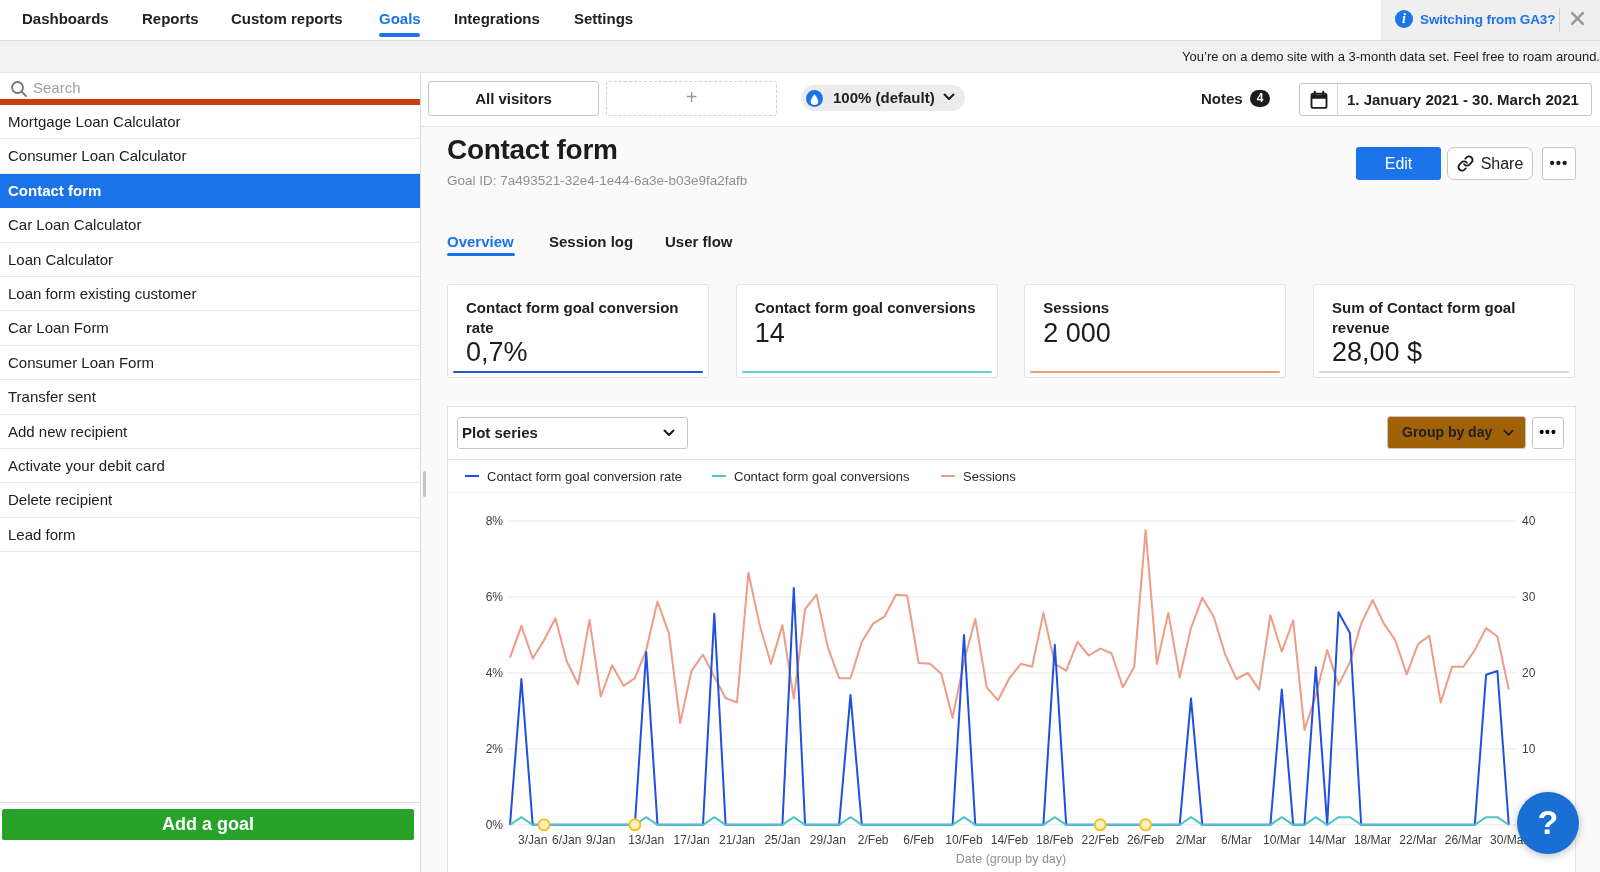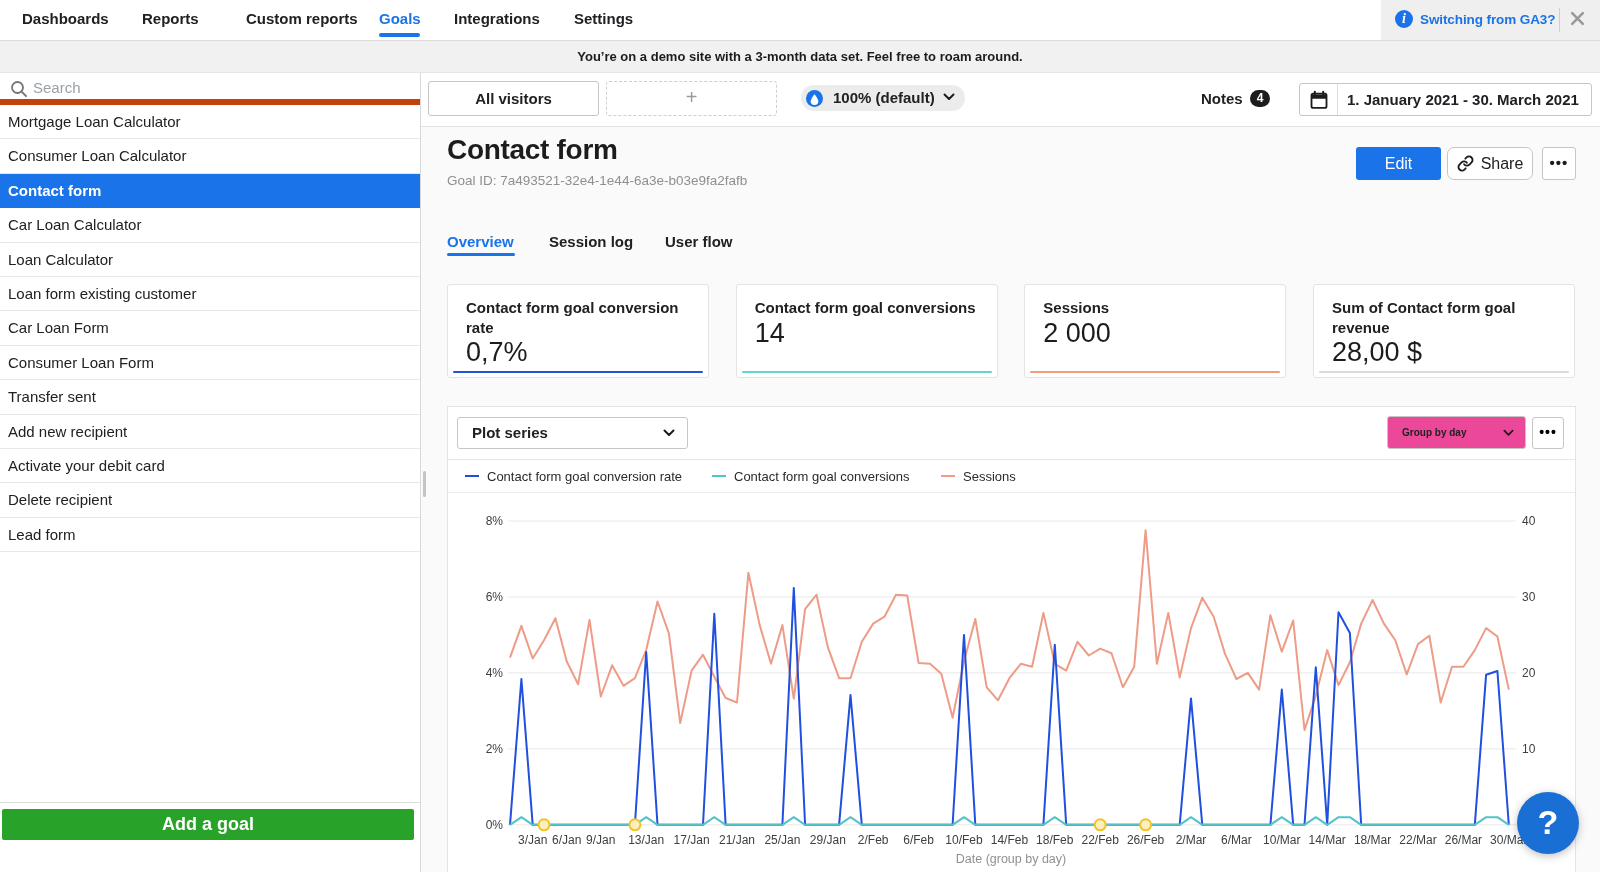--- a/index.html
+++ b/index.html
@@ -8,21 +8,21 @@
 #nav { position:absolute; left:0; top:0; width:1600px; height:41px; background:#fff; border-bottom:1px solid #dcdcdc; }
 #nav .item { position:absolute; top:10px; font-size:15px; font-weight:700; color:#202124; white-space:nowrap; }
 #nav .active { color:#1a73e8; }
 #goals-underline { position:absolute; left:379px; top:33px; width:41px; height:4px; background:#1a73e8; border-radius:2px; }
 #nav-right { position:absolute; right:0; top:0; width:219px; height:40px; background:#efefef; }
 #info-circle { position:absolute; left:14px; top:10px; width:18px; height:18px; border-radius:50%; background:#1a73e8; color:#fff; font-family:"Liberation Serif",serif; font-style:italic; font-weight:700; font-size:14px; text-align:center; line-height:18px; }
 #ga3 { position:absolute; left:39px; top:12px; font-size:13.5px; font-weight:700; color:#1a73e8; letter-spacing:-.1px; }
 #nav-div { position:absolute; left:178px; top:8px; width:1px; height:24px; background:#cfcfcf; }
 #nav-x { position:absolute; left:188px; top:10px; }
 
-#demo { position:absolute; left:0; top:41px; width:1600px; height:32px; background:#f1f1f1; border-bottom:1px solid #e5e5e5; text-align:center; font-size:13px; font-weight:700; color:#1c1c1c; line-height:31px; }
+#demo { position:absolute; left:0; top:41px; width:1600px; height:32px; background:#f1f1f1; border-bottom:1px solid #e5e5e5; text-align:right; font-size:13px; font-weight:400; color:#1c1c1c; line-height:31px; }
 
 #sidebar { position:absolute; left:0; top:73px; width:421px; height:799px; background:#fff; border-right:1px solid #d9d9d9; }
 #search { position:relative; height:32px; border-bottom:6px solid #c2410c; }
 #search .ph { position:absolute; left:33px; top:6px; font-size:15px; color:#9aa0a6; }
 #search svg { position:absolute; left:9px; top:6px; }
 .sitem { position:relative; height:34.4px; border-bottom:1px solid #e8e8e8; font-size:15px; color:#202124; line-height:33px; padding-left:8px; white-space:nowrap; }
 .sitem.sel { background:#1a73e8; color:#fff; font-weight:700; border-bottom:1px solid #1a73e8; }
 #side-divider { position:absolute; left:0; top:729px; width:420px; height:1px; background:#dedede; }
 #addgoal { position:absolute; left:2px; top:736px; width:412px; height:31px; background:#28a228; color:#fff; font-size:18px; font-weight:700; text-align:center; line-height:31px; border-radius:2px; }
 #scrollthumb { position:absolute; left:422.5px; top:471px; width:3px; height:26px; background:#c4c4c4; border-radius:2px; z-index:9; }
@@ -53,41 +53,41 @@
 #tab2 { left:128px; }
 #tab3 { left:244px; }
 #tab-underline { position:absolute; left:26px; top:126px; width:68px; height:3px; background:#1a73e8; border-radius:2px; }
 
 .card { position:absolute; top:157px; width:262px; height:94px; background:#fff; border:1px solid #e3e3e3; border-radius:3px; }
 .card .t { position:absolute; left:18px; top:13px; font-size:15px; font-weight:700; color:#202124; line-height:20px; width:230px; }
 .card .v { position:absolute; left:18px; font-size:27px; color:#1c1c1c; }
 .card .ul { position:absolute; left:5px; right:5px; bottom:4px; height:2.5px; border-radius:2px; }
 
 #panel { position:absolute; left:26px; top:279px; width:1129px; height:470px; background:#fff; border:1px solid #e3e3e3; }
-#psel { position:absolute; left:9px; top:10px; width:231px; height:32px; border:1px solid #c6c6c6; border-radius:3px; font-size:15px; font-weight:700; color:#202124; line-height:30px; padding-left:14px; background:#fff; }
+#psel { position:absolute; left:9px; top:10px; width:231px; height:32px; border:1px solid #c6c6c6; border-radius:3px; font-size:15px; font-weight:700; color:#202124; line-height:30px; padding-left:4px; background:#fff; }
 #psel svg { position:absolute; right:12px; top:11px; }
-#gday { position:absolute; right:49px; top:9px; width:139px; height:33px; border:1px solid #c6c6c6; border-radius:3px; font-size:10px; font-weight:700; color:#202124; line-height:31px; padding-left:14px; background:#ec4899; }
+#gday { position:absolute; right:49px; top:9px; width:139px; height:33px; border:1px solid #c6c6c6; border-radius:3px; font-size:14px; font-weight:700; color:#202124; line-height:31px; padding-left:14px; background:#a16207; }
 #gday svg { position:absolute; right:11px; top:12px; }
 #pmore { position:absolute; right:11px; top:10px; width:32px; height:32px; border:1px solid #c6c6c6; border-radius:3px; text-align:center; font-size:14px; font-weight:700; line-height:29px; letter-spacing:1px; }
 #phead-line { position:absolute; left:0; top:52px; width:1127px; height:1px; background:#e6e6e6; }
 #legend { position:absolute; left:0; top:53px; width:1127px; height:33px; border-bottom:1px solid #ececec; }
 .leg { position:absolute; top:9px; font-size:13px; color:#2a2a2a; white-space:nowrap; }
 .leg .dash { display:inline-block; width:14px; height:2px; vertical-align:4px; margin-right:8px; }
 svg.chart { position:absolute; left:0; top:86px; }
 svg.chart .al { font-family:"Liberation Sans",sans-serif; font-size:12px; fill:#3c4043; }
 svg.chart .at { font-family:"Liberation Sans",sans-serif; font-size:12.5px; fill:#909090; }
 
 #help { position:absolute; left:1517px; top:792px; width:62px; height:62px; border-radius:50%; background:#1a6fd4; box-shadow:0 2px 8px rgba(0,0,0,.25); color:#fff; font-size:34px; font-weight:700; text-align:center; line-height:60px; }
 </style>
 </head>
 <body>
 <div id="nav">
   <span class="item" style="left:22px;">Dashboards</span>
   <span class="item" style="left:142px;">Reports</span>
-  <span class="item" style="left:231px;margin-left:15px;">Custom reports</span>
+  <span class="item" style="left:231px;">Custom reports</span>
   <span class="item active" style="left:379px;">Goals</span>
   <span class="item" style="left:454px;">Integrations</span>
   <span class="item" style="left:574px;">Settings</span>
   <div id="goals-underline"></div>
   <div id="nav-right">
     <div id="info-circle">i</div>
     <span id="ga3">Switching from GA3?</span>
     <div id="nav-div"></div>
     <svg id="nav-x" width="17" height="17" viewBox="0 0 16 16">
         <path d="M3 3 L13 13 M13 3 L3 13" stroke="#999" stroke-width="2.4" stroke-linecap="round"></path>

